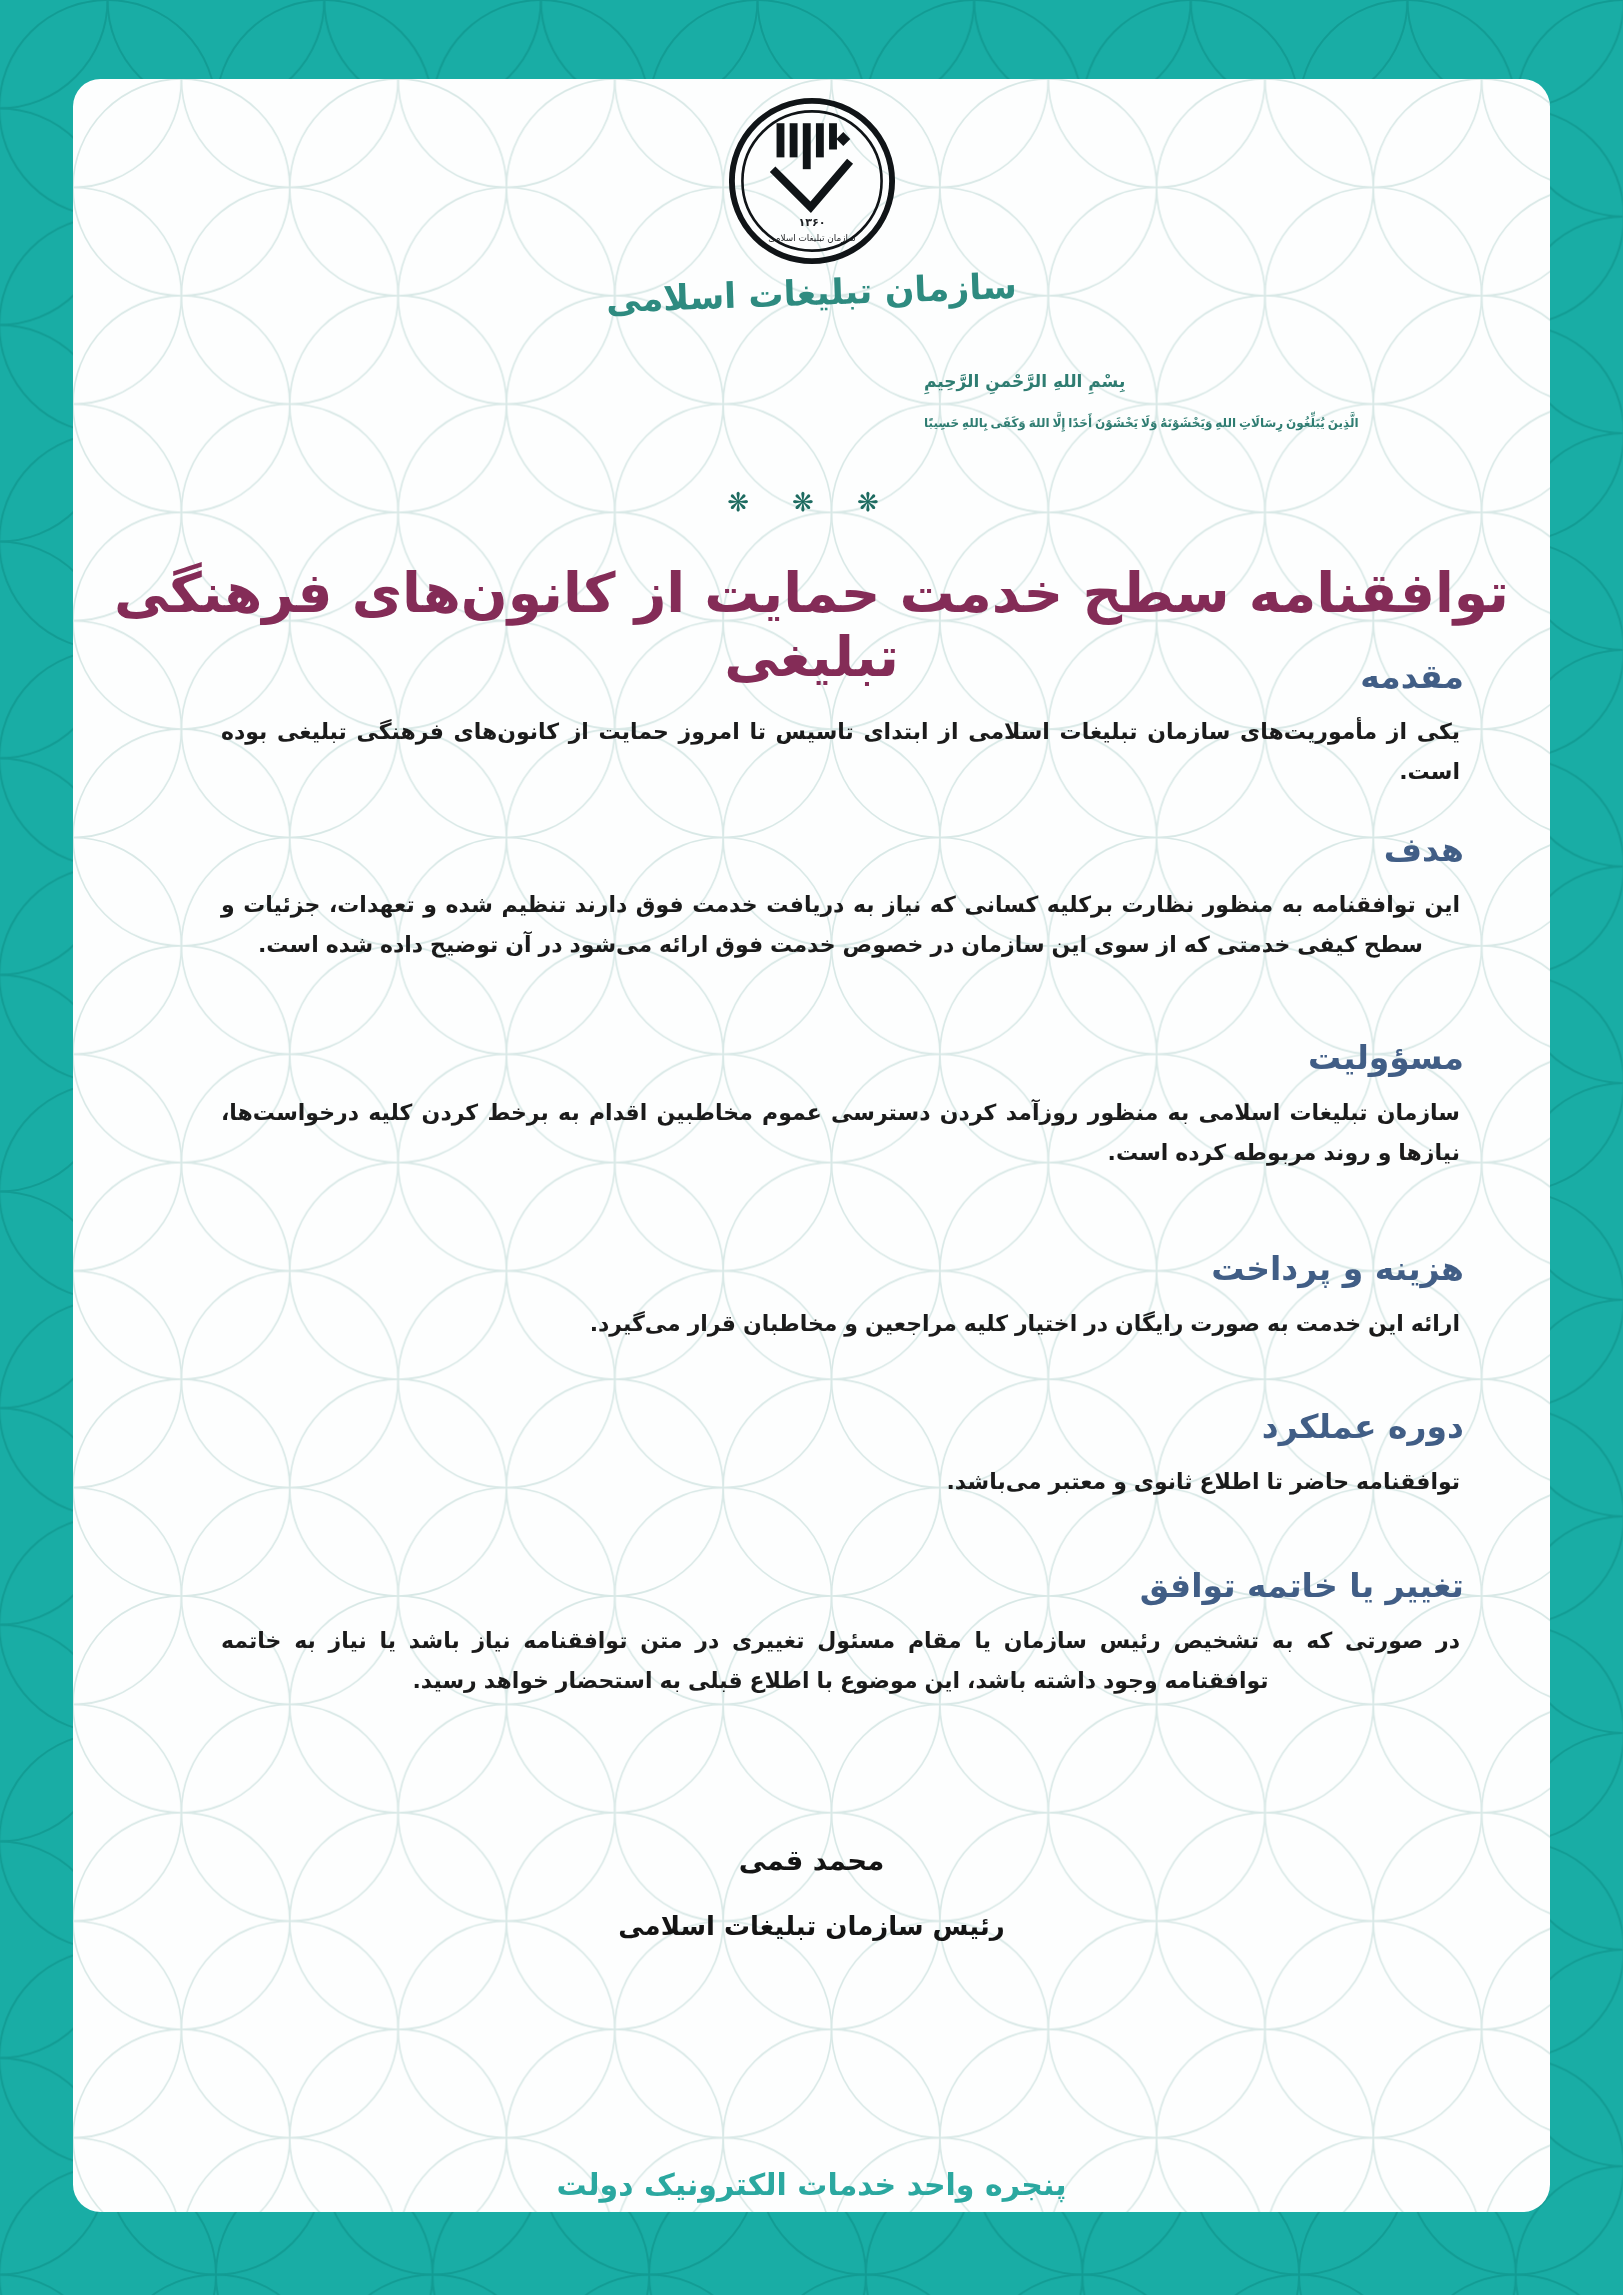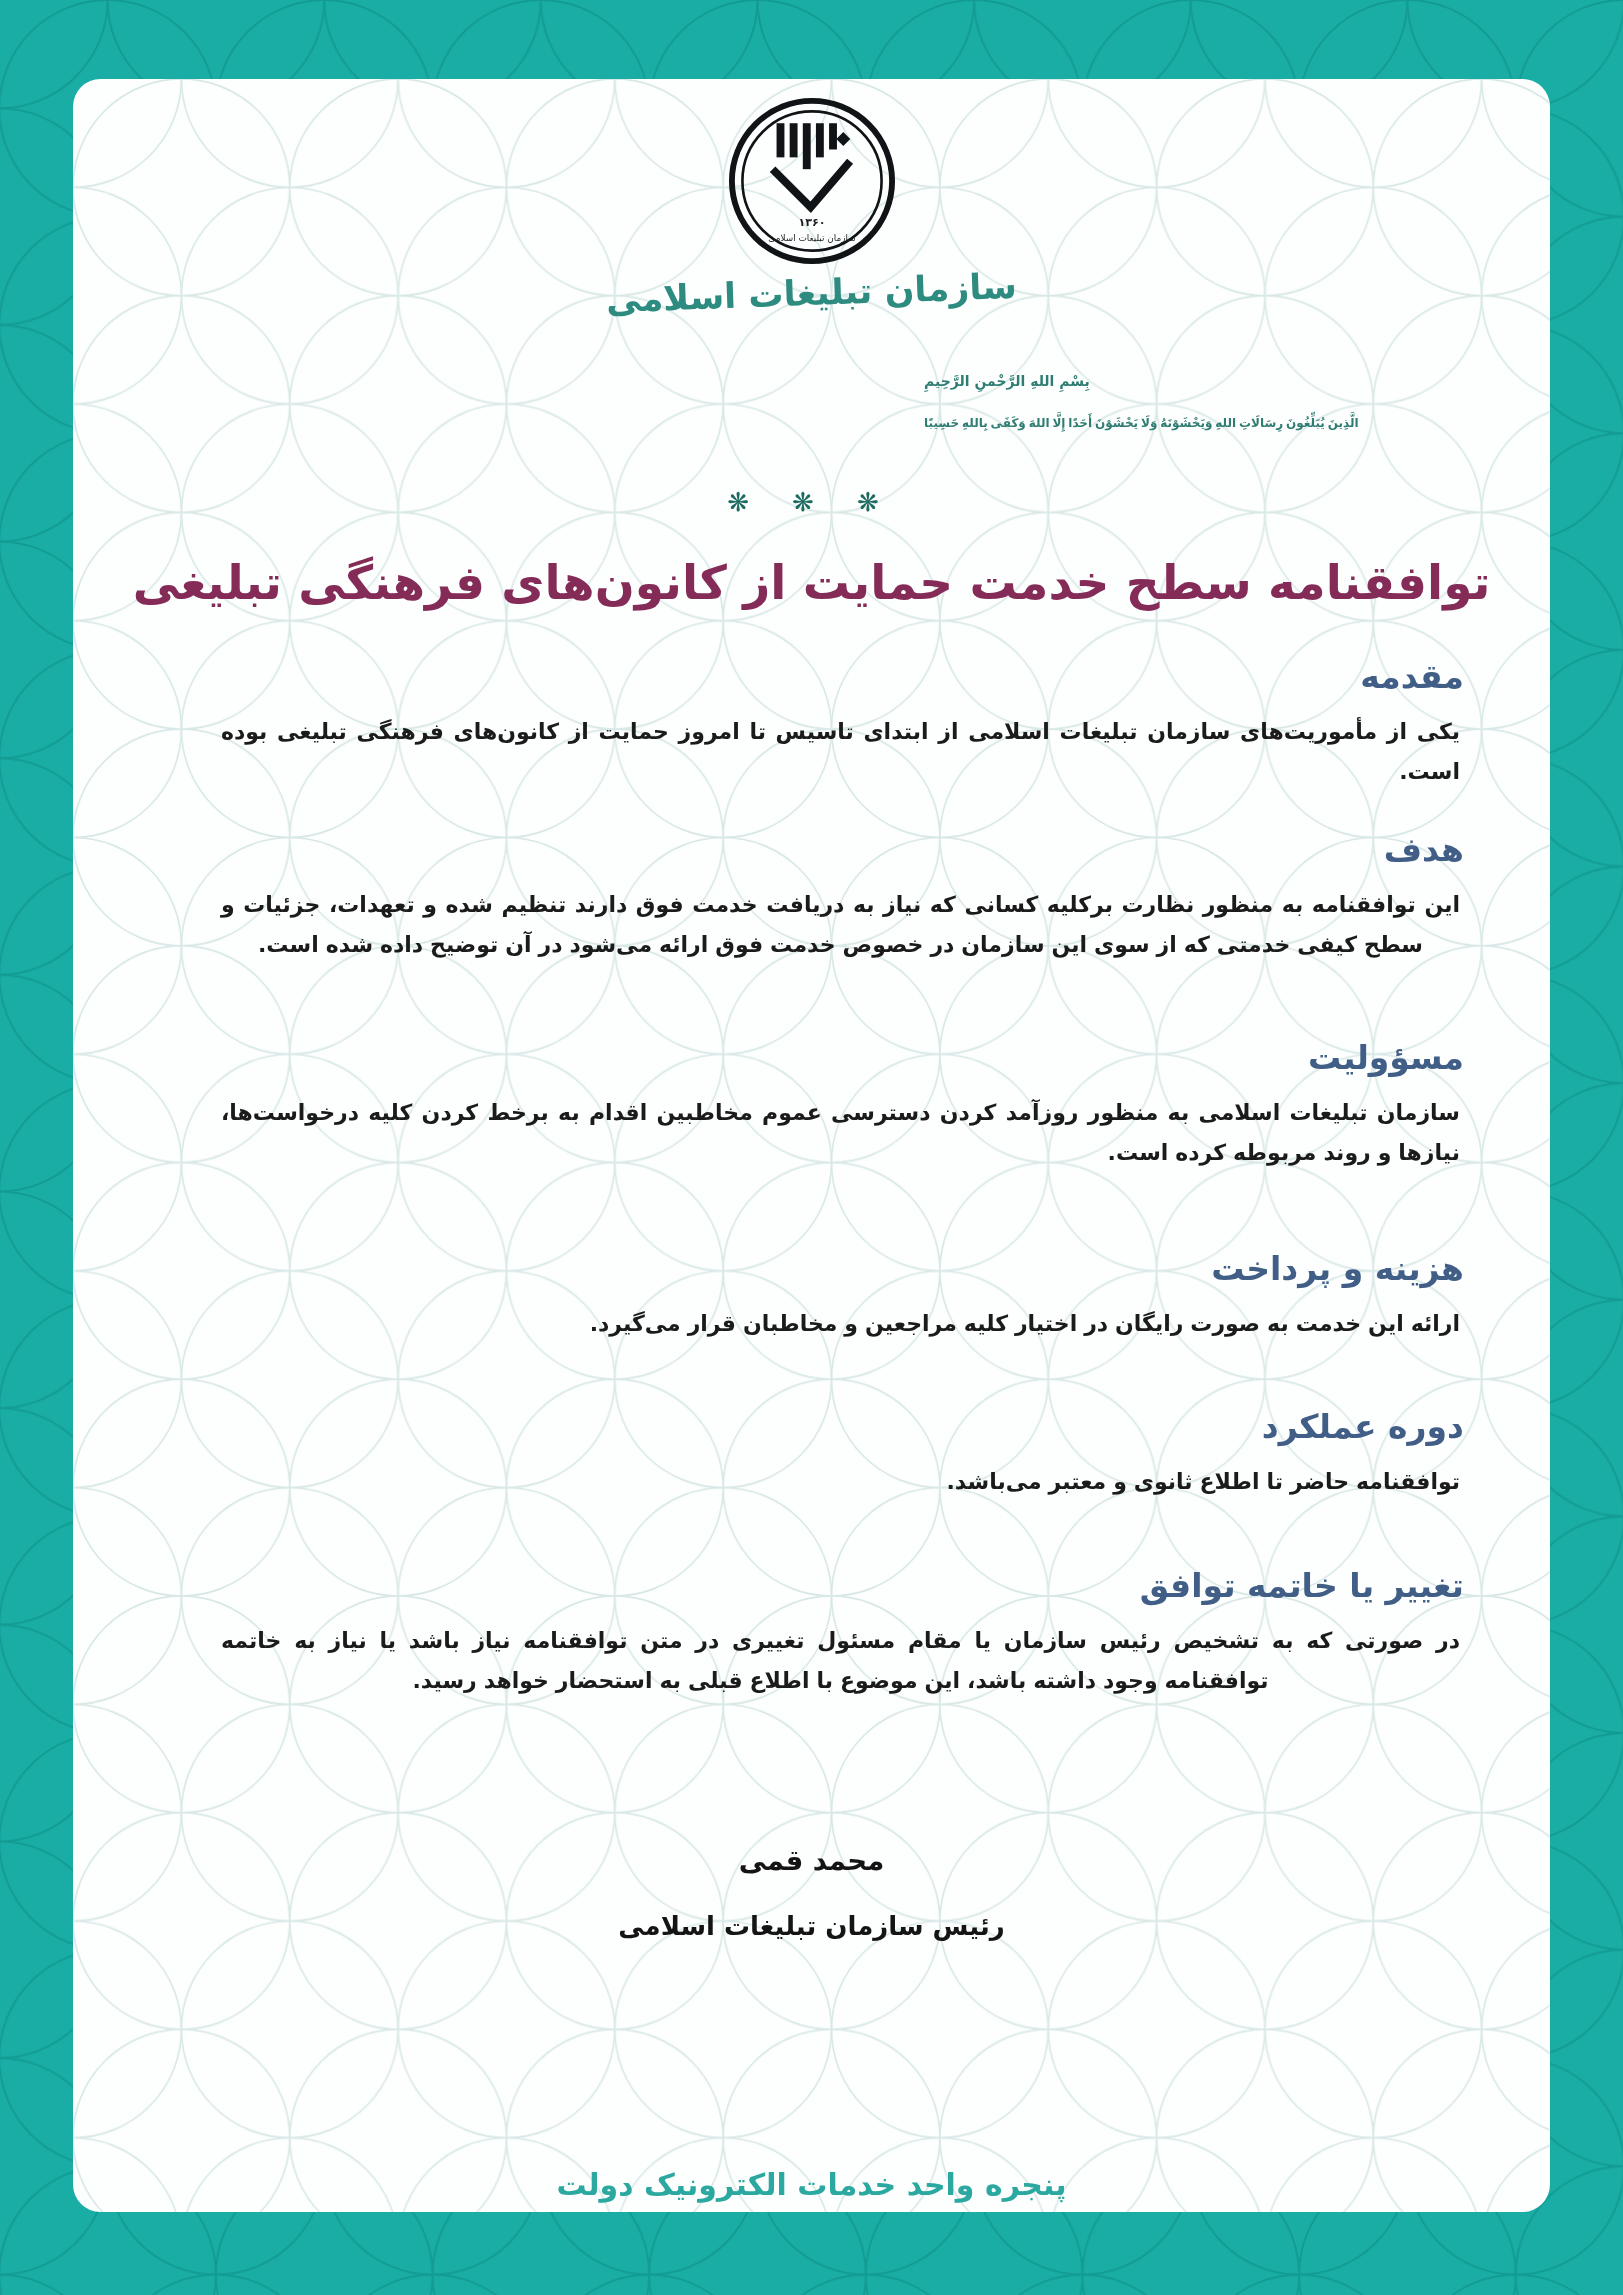--- a/index.html
+++ b/index.html
@@ -8,26 +8,26 @@
   .pattern-svg{position:absolute;left:0;top:0;pointer-events:none;}
   .card{position:absolute;left:74px;top:79px;width:1477px;height:2133px;
         background:#FDFEFE;border-radius:27.6px;overflow:hidden;}
   
   .logo-wrap{position:absolute;top:16px;left:0;width:100%;text-align:center;}
   .calligraphy{position:absolute;top:194px;left:0;width:100%;text-align:center;
         font-size:35px;font-weight:bold;color:#2E8B80;transform:rotate(-2deg);
         letter-spacing:-0.7px;}
   .quran{position:absolute;left:851px;top:281px;width:571px;direction:rtl;text-align:left;
         color:#2F7D72;font-weight:600;}
-  .quran .line1{font-size:14px;line-height:42px;white-space:nowrap;}
+  .quran .line1{font-size:17px;line-height:42px;white-space:nowrap;}
   .quran .line2{font-size:12px;line-height:42px;white-space:nowrap;word-spacing:-1.3px;}
   .ornament{position:absolute;top:408px;left:0;width:100%;text-align:center;
         color:#1D6B60;font-size:26px;letter-spacing:17px;font-weight:bold;}
   .doc-title{position:absolute;top:445px;left:0;width:100%;text-align:center;
-        color:#842C57;font-size:47px;font-weight:800;letter-spacing:-0.7px;}
+        color:#842C57;font-size:55px;font-weight:800;letter-spacing:-0.7px;}
   
   .sec{position:absolute;right:86px;left:144px;direction:rtl;}
   .sec h2{margin:0 0 15.8px 0;font-size:33px;font-weight:800;color:#415E86;text-align:right;}
   .sec p{margin:4px;font-size:22px;font-weight:700;color:#1B1B1B;line-height:40px;
         text-align:justify;word-spacing:-0.7px;}
   .sec1{top:578px;}  .sec1 p{text-align-last:right;}
   .sec2{top:751px;} .sec2 p{text-align-last:center;}
   .sec3{top:959px;} .sec3 p{text-align-last:right;}
   .sec4{top:1170px;} .sec4 p{text-align-last:right;}
   .sec5{top:1328px;} .sec5 p{text-align-last:right;}

